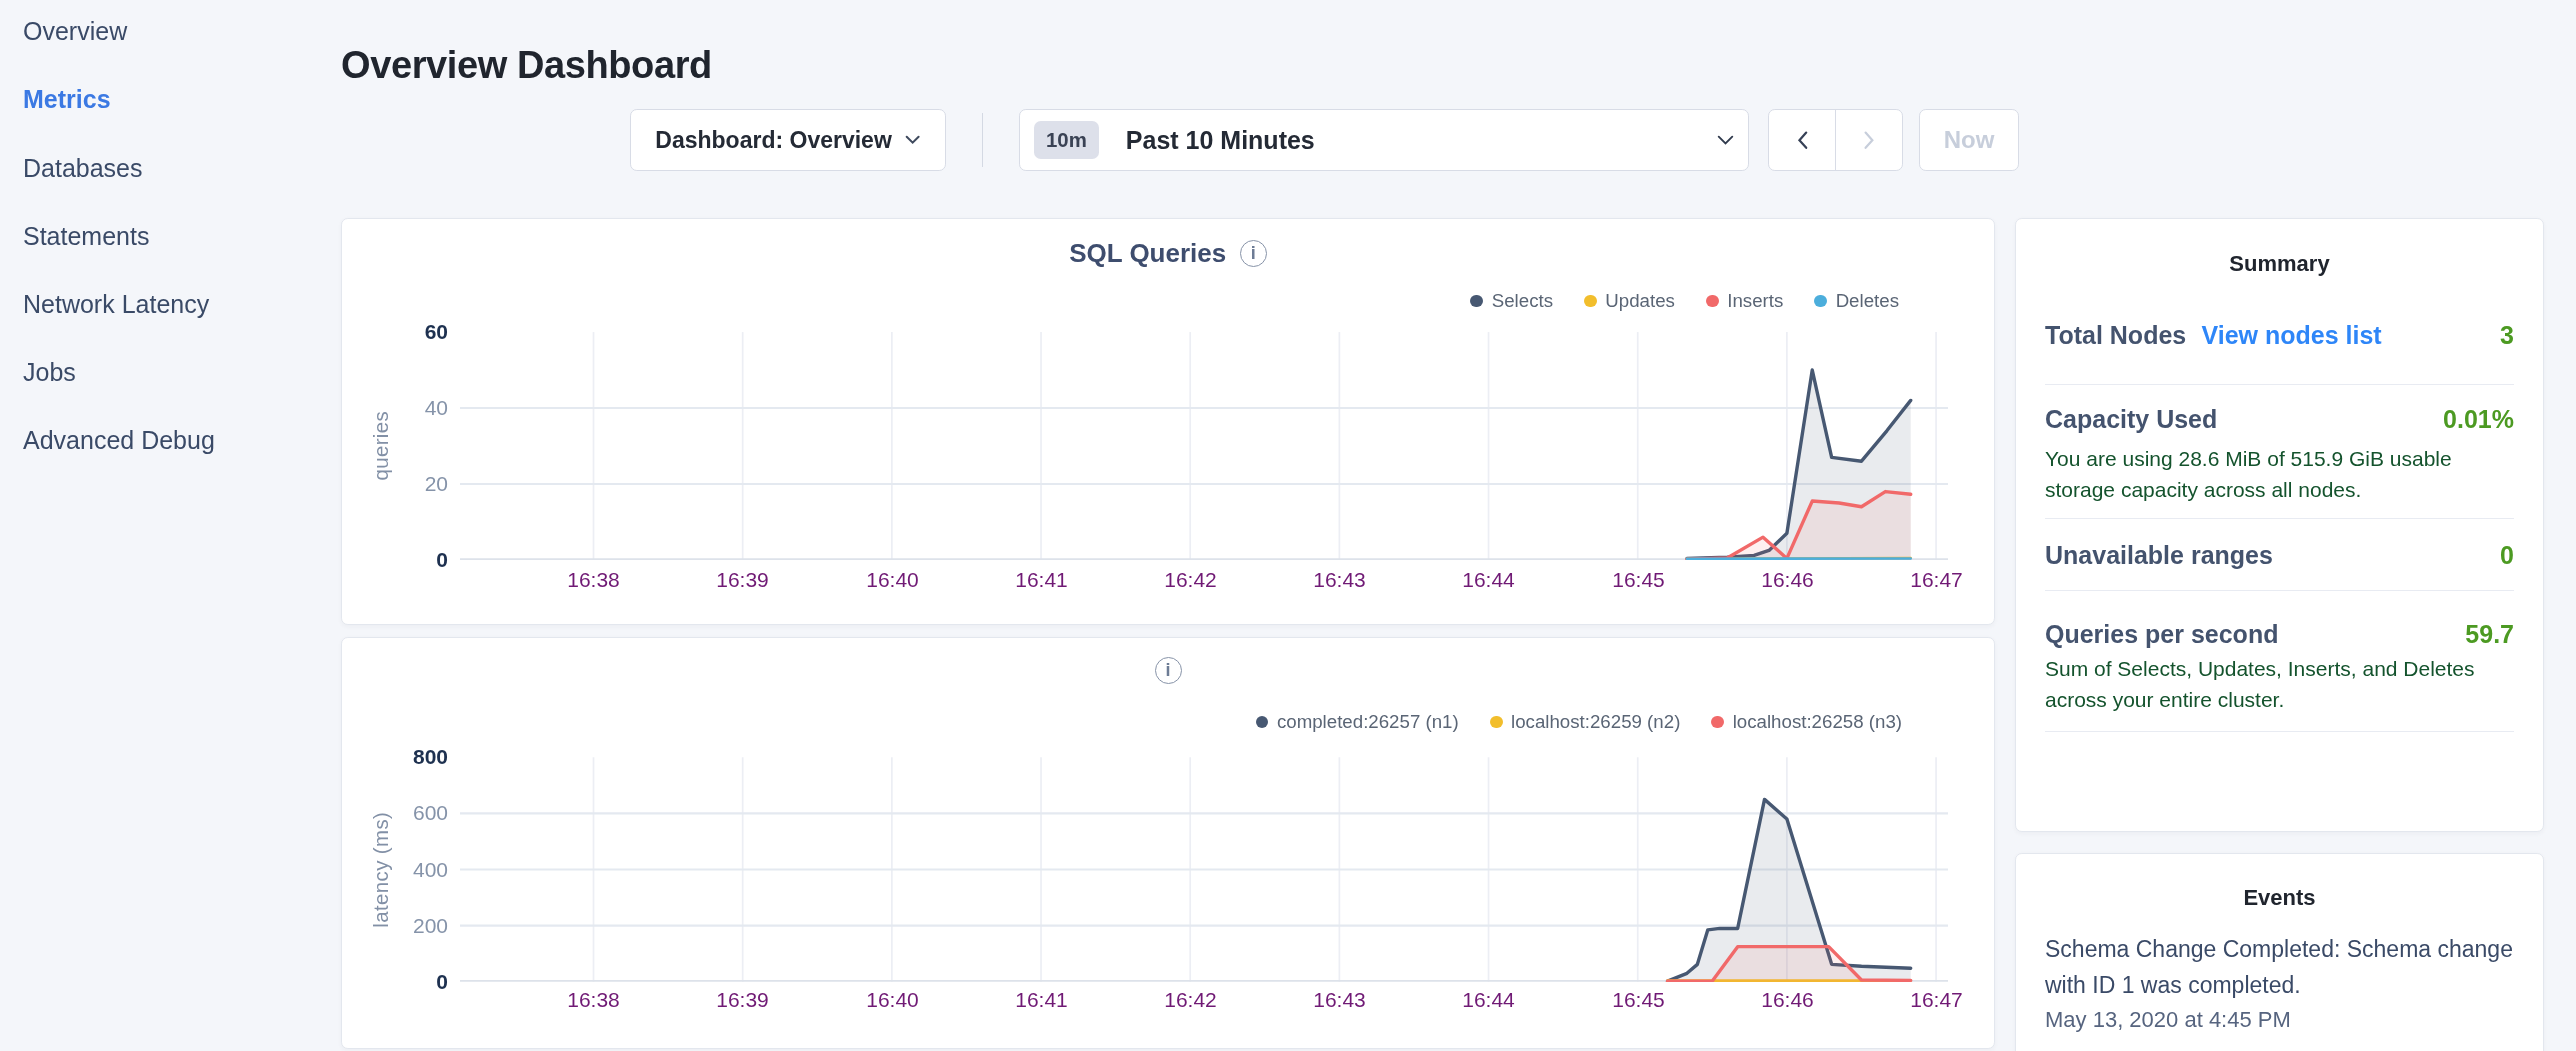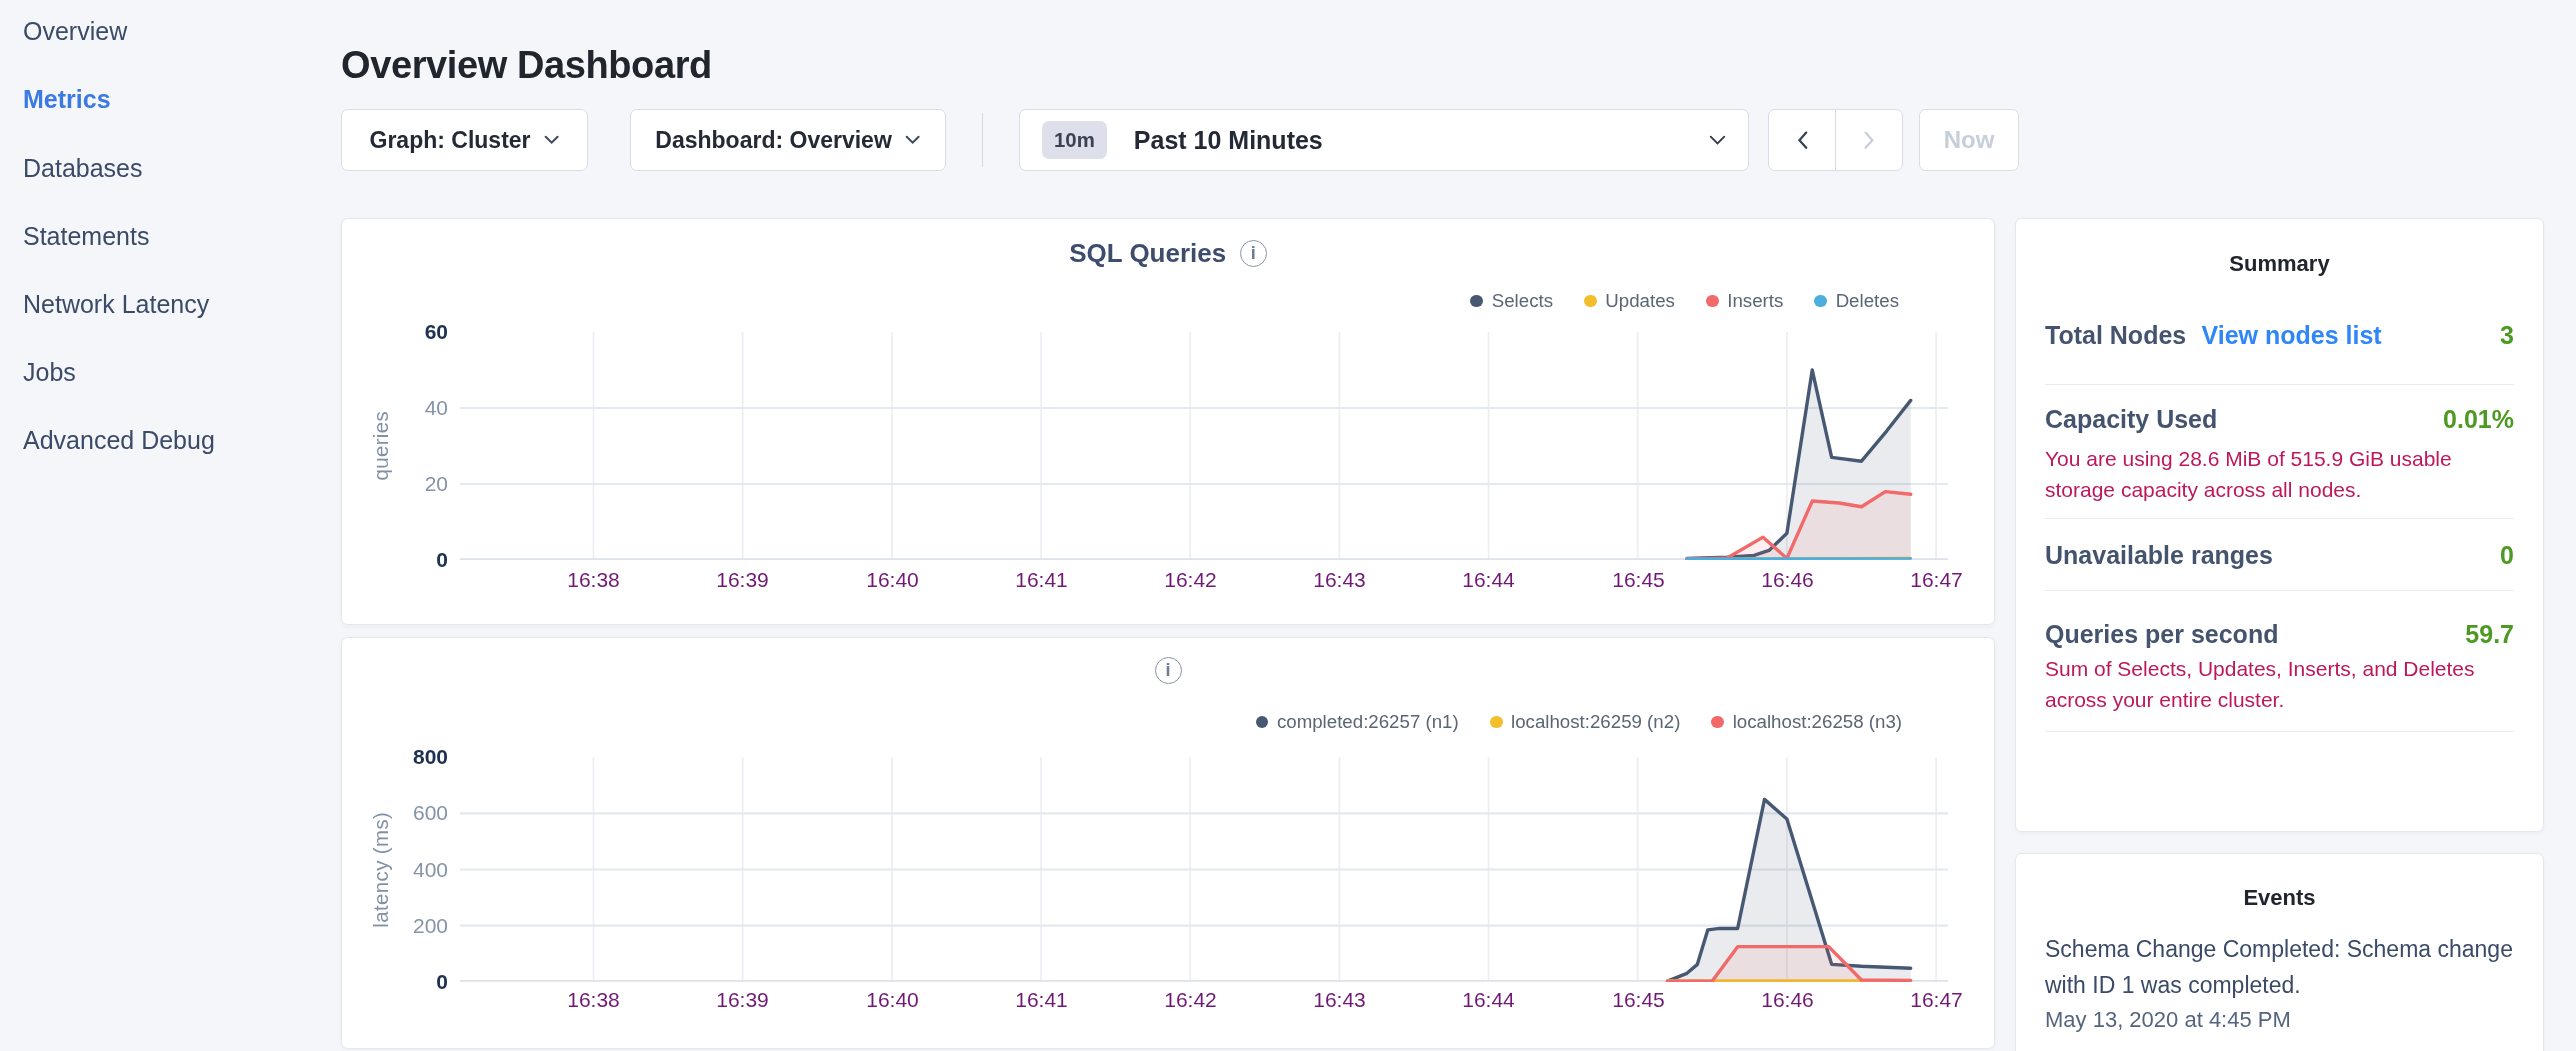--- a/index.html
+++ b/index.html
@@ -33,21 +33,21 @@
   .xtick{position:absolute;width:119px;text-align:center;font-size:21px;color:#701a75;}
   .ytick{position:absolute;height:25.5px;line-height:25.5px;text-align:right;font-size:21px;color:#8593a9;}
   .ytick.em{color:#1e3150;font-weight:700;}
   .rot{position:absolute;width:170px;height:25.5px;line-height:25.5px;text-align:center;transform:rotate(-90deg);font-size:20.4px;color:#8290a6;letter-spacing:0.4px;}
   
   .panel-title{position:absolute;left:0;right:0;text-align:center;font-size:22px;font-weight:700;color:#20252e;}
   .srow{position:absolute;left:29px;right:29px;display:flex;justify-content:space-between;align-items:baseline;}
   .slabel{font-size:25px;font-weight:700;color:#44536e;white-space:nowrap;}
   .slink{font-size:25px;font-weight:600;color:#2e86f8;margin-left:15.3px;cursor:pointer;white-space:nowrap;}
   .sval{font-size:25px;font-weight:700;color:#4c9a22;white-space:nowrap;}
-  .sdesc{position:absolute;left:29px;width:471px;font-size:21px;color:#be185d;line-height:31px;}
+  .sdesc{position:absolute;left:29px;width:471px;font-size:21px;color:#14532d;line-height:31px;}
   .sdivider{position:absolute;left:29px;right:29px;height:0.9px;background:#e8ebf2;}
   .event-msg{position:absolute;left:29px;width:471px;font-size:23px;color:#3a4a67;line-height:36px;}
   .event-ts{position:absolute;left:29px;font-size:22px;color:#56647f;text-align:right;}
   svg{display:block;}
 </style>
 </head>
 <body>
 
 <div id="root">
 
@@ -56,35 +56,29 @@
     <div class="side-item active" style="top:85px">Metrics</div>
     <div class="side-item" style="top:154px">Databases</div>
     <div class="side-item" style="top:222px">Statements</div>
     <div class="side-item" style="top:290px">Network Latency</div>
     <div class="side-item" style="top:358px">Jobs</div>
     <div class="side-item" style="top:426px">Advanced Debug</div>
   </nav>
 
   <h1 class="page-title">Overview Dashboard</h1>
 
-  <div class="btnbox" style="left:341px;width:247px">
-    <span class="dd-label">Graph: Cluster</span>
-    <svg class="chev" width="15.3" height="9.4" viewBox="0 0 18 11">
-        <path d="M2 2 L9 9 L16 2" fill="none" stroke="#3f4a5e" stroke-width="2.4" stroke-linecap="round"></path>
-      </svg>
-  </div>
   <div class="btnbox" style="left:630px;width:316px">
     <span class="dd-label">Dashboard: Overview</span>
     <svg class="chev" width="15.3" height="9.4" viewBox="0 0 18 11">
         <path d="M2 2 L9 9 L16 2" fill="none" stroke="#3f4a5e" stroke-width="2.4" stroke-linecap="round"></path>
       </svg>
   </div>
   <div class="tool-divider"></div>
 
-  <div class="btnbox" style="left:1019px;width:730px;justify-content:flex-start;padding:0 22px">
+  <div class="btnbox" style="left:1019px;width:730px;justify-content:flex-start;padding:0 14px">
     <span class="chip">10m</span>
     <span class="time-label">Past 10 Minutes</span>
     <svg style="margin-left:auto" width="17" height="10.2" viewBox="0 0 20 12">
         <path d="M2 2 L10 10 L18 2" fill="none" stroke="#303a4d" stroke-width="2.2" stroke-linecap="round"></path>
       </svg>
   </div>
 
   <div class="btnbox" style="left:1768px;width:135px;padding:0">
     <div class="half">
       <svg width="12.8" height="20.4" viewBox="0 0 15 24">

